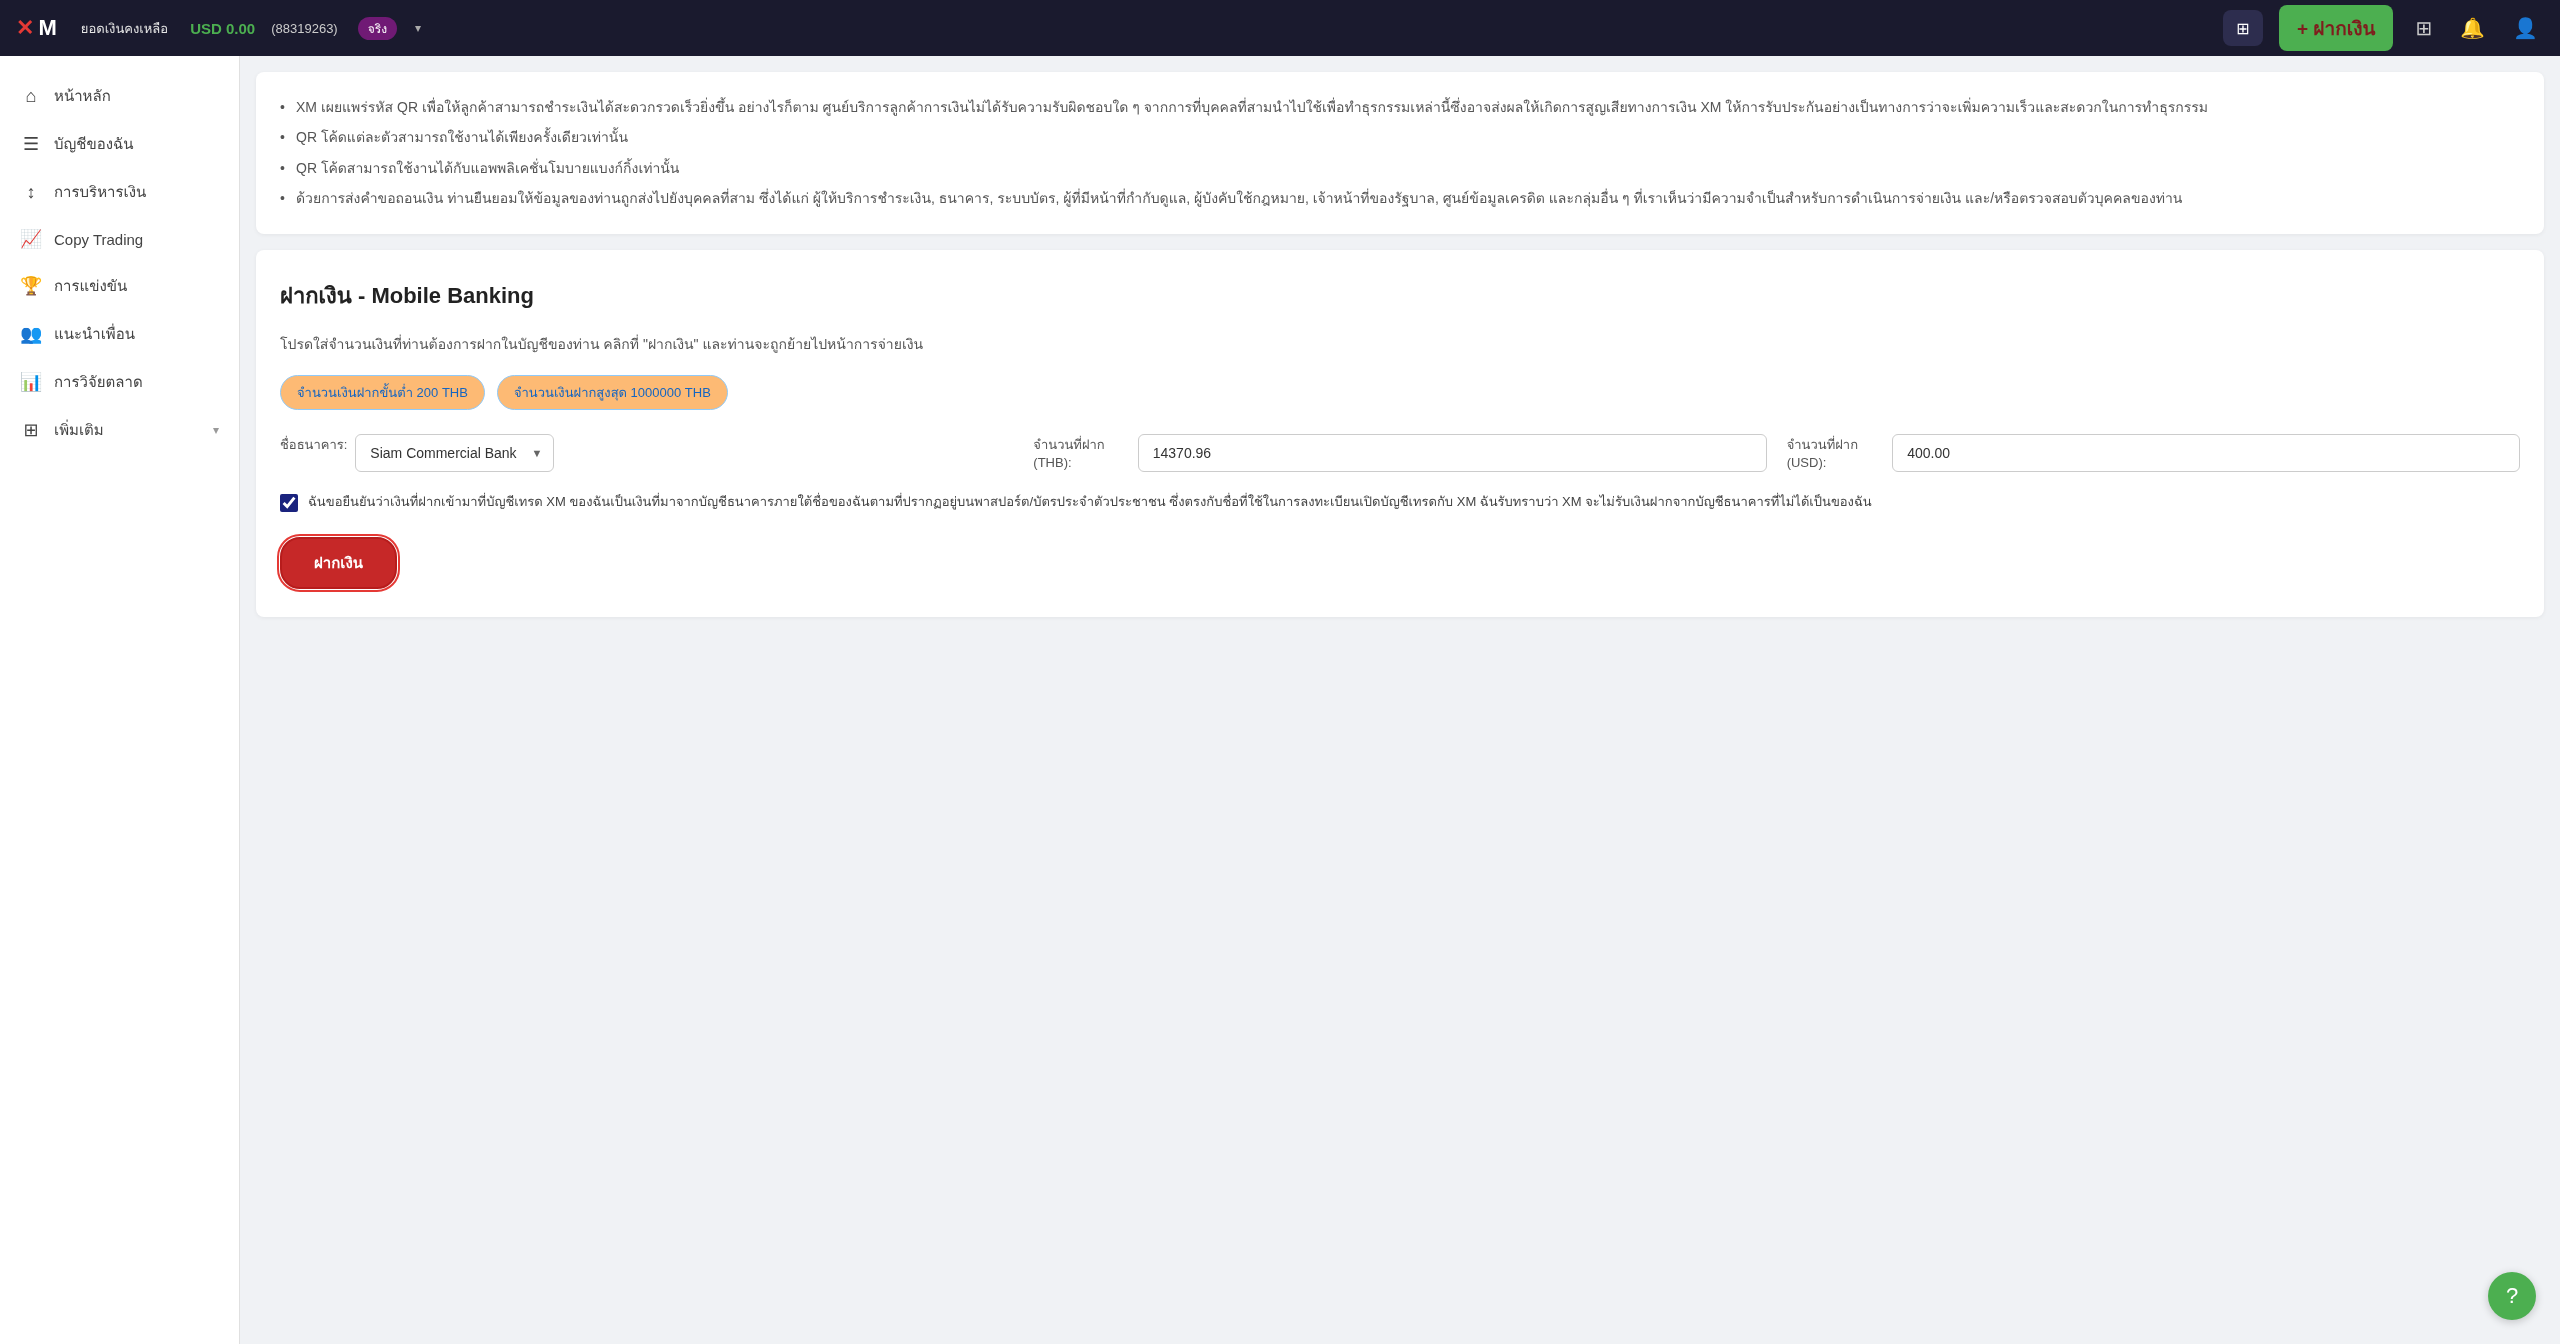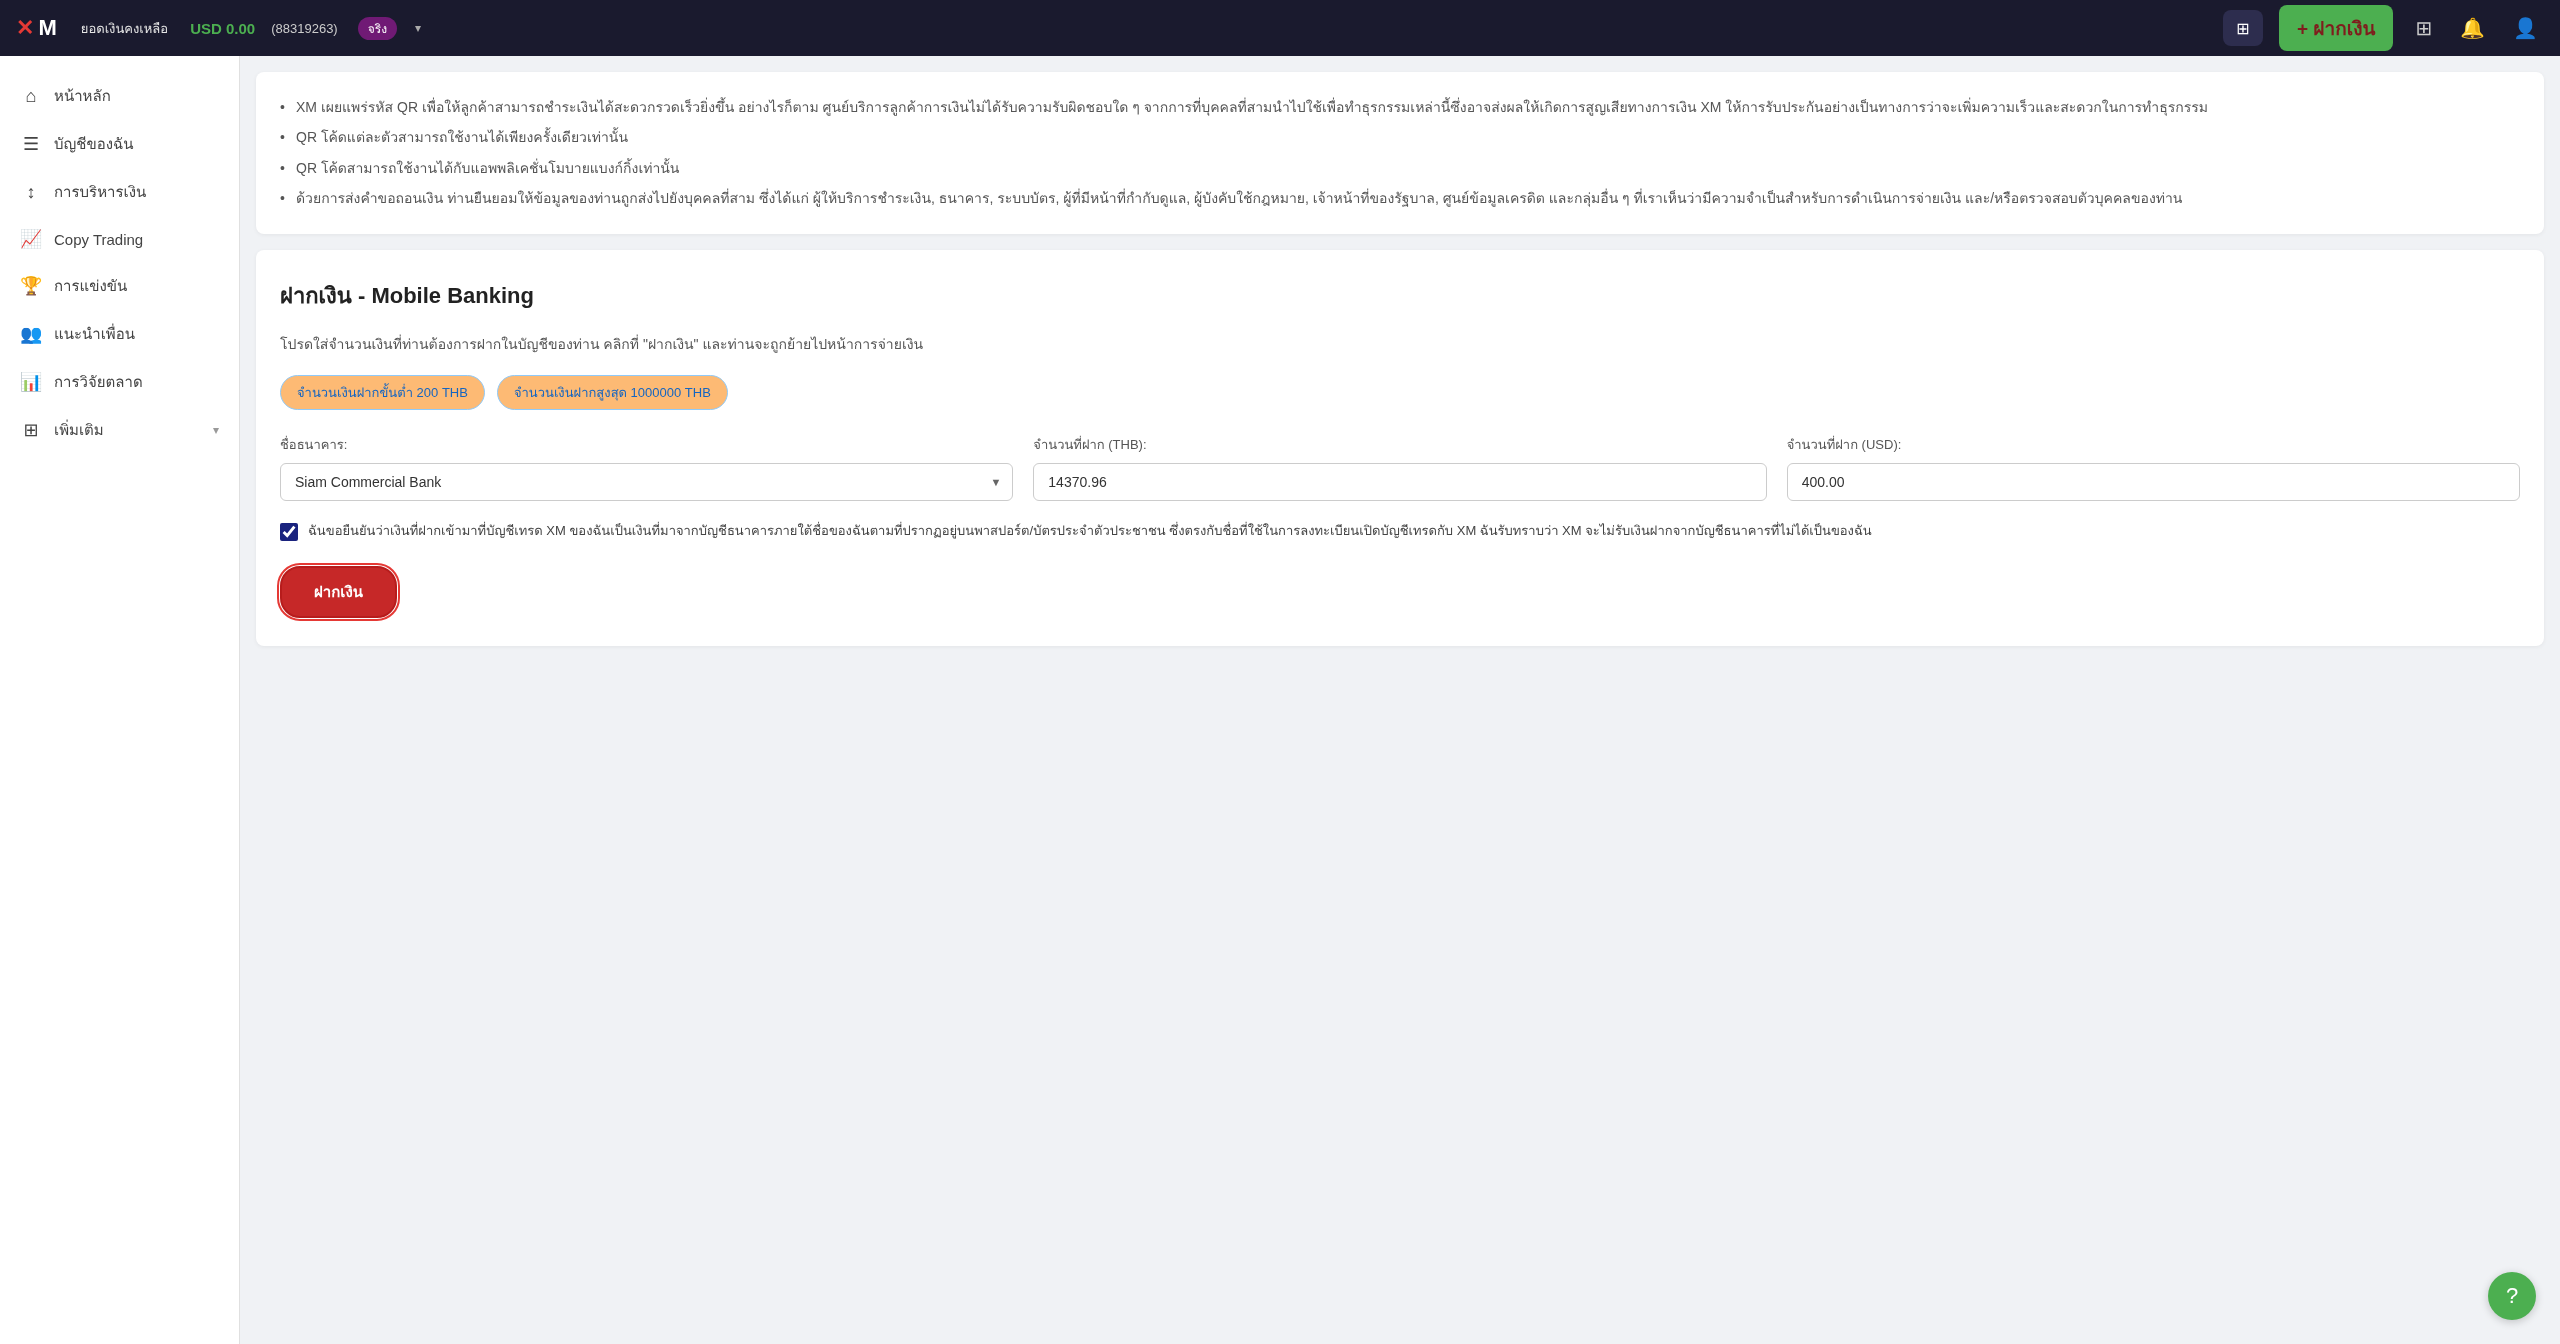--- a/index.html
+++ b/index.html
@@ -218,21 +218,20 @@
 
     .form-row {
       display: flex;
       gap: 20px;
       margin-bottom: 20px;
       align-items: flex-end;
     }
 
     .form-group {
       display: flex;
-      flex-direction: column;
       gap: 8px;
     }
 
     .form-group.bank { flex: 2; }
     .form-group.thb { flex: 2; }
     .form-group.usd { flex: 2; }
 
     .form-label {
       font-size: 13px;
       color: #555;

